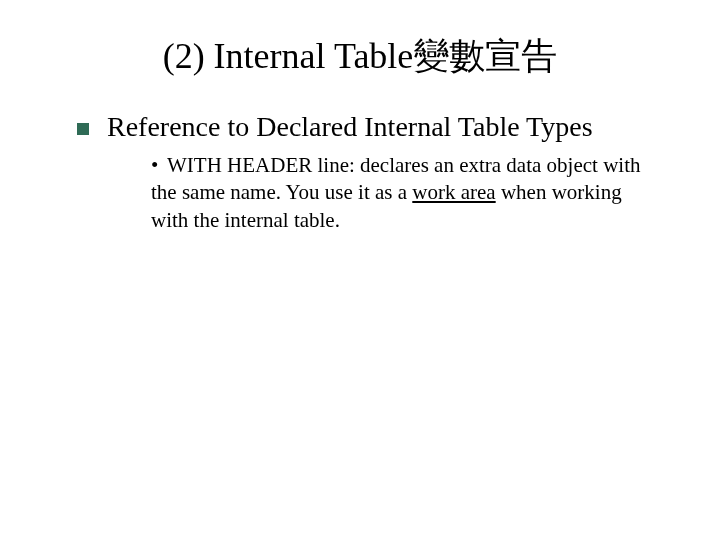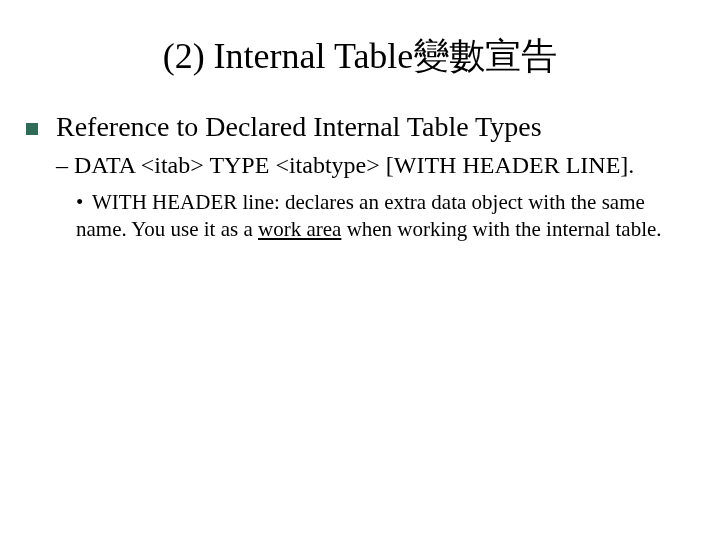--- a/index.html
+++ b/index.html
@@ -17,21 +17,21 @@
     position: relative;
     box-sizing: border-box;
   }
   .title {
     text-align: center;
     font-size: 36px;
     padding-top: 32px;
     padding-bottom: 10px;
   }
   .body {
-    padding: 18px 58px 0 26px;
+    padding: 18px 58px 0 77px;
   }
   .lvl1 {
     display: flex;
     align-items: flex-start;
     font-size: 28px;
     line-height: 1.25;
     margin-bottom: 6px;
   }
   .lvl1 .bullet-square {
     width: 12px;
@@ -46,21 +46,21 @@
     line-height: 1.3;
     margin: 6px 0 6px 30px;
   }
   .lvl2 .dash {
     display: inline-block;
     width: 18px;
   }
   .lvl3 {
     font-size: 21px;
     line-height: 1.3;
-    margin: 8px 0 0 50px;
+    margin: 8px 0 0 74px;
   }
   .lvl3 .dot {
     display: inline-block;
     width: 16px;
   }
   .underline { text-decoration: underline; }
   .footer {
     position: absolute;
     bottom: 16px;
     right: 24px;
@@ -79,23 +79,20 @@
 
   <div class="title">(2) Internal Table變數宣告</div>
 
   <div class="body">
 
     <div class="lvl1">
       <span class="bullet-square"></span>
       <span>Reference to Declared Internal Table Types</span>
     </div>
 
-    <div class="lvl2">
-      <span class="dash">– </span><span>DATA &lt;itab&gt; TYPE &lt;itabtype&gt; [WITH HEADER LINE].</span>
-    </div>
 
     <div class="lvl3">
       <span class="dot">• </span><span>WITH HEADER line: declares an extra data object with the same name. You use it as a </span><span class="underline">work area</span><span> when working with the internal table.</span>
     </div>
 
   </div>
 
 
 </div>
 

